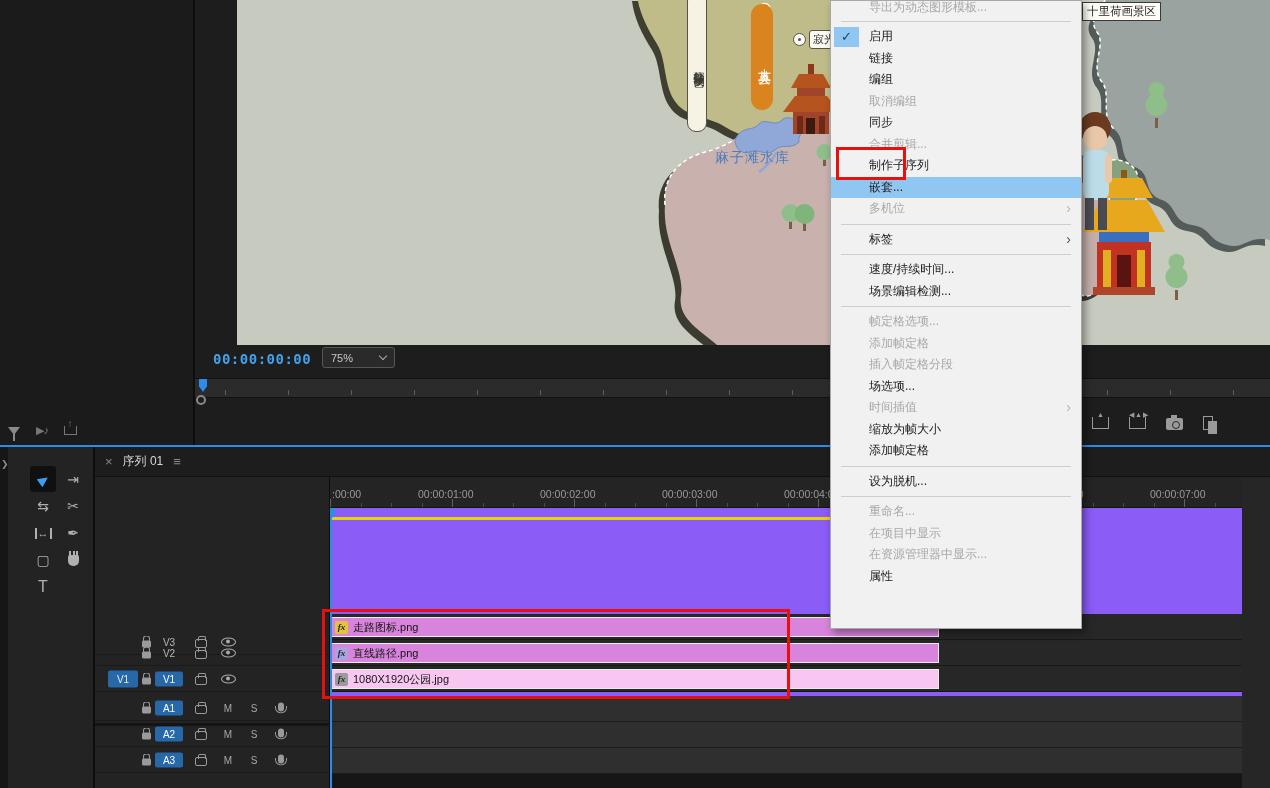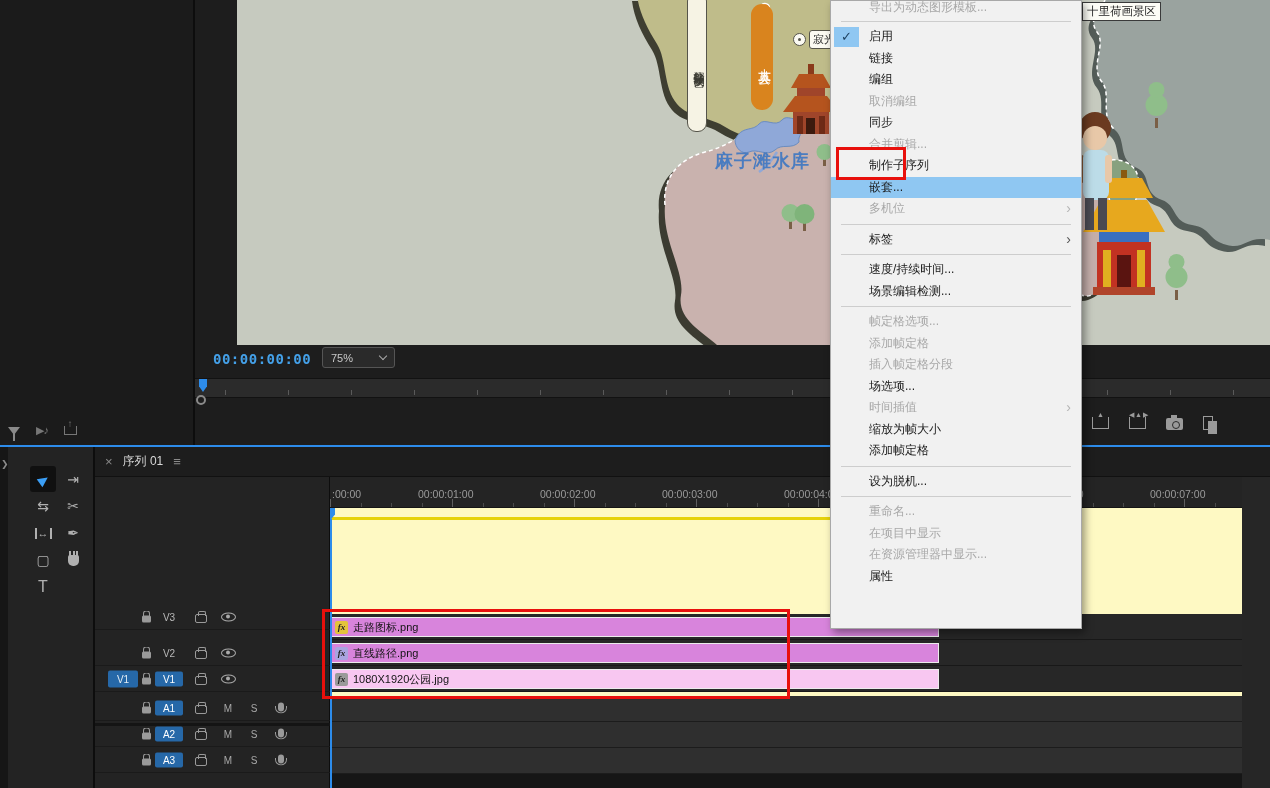--- a/index.html
+++ b/index.html
@@ -23,21 +23,21 @@
   #video-frame svg { position:absolute; left:0; top:0; }
   .map-lbl { position:absolute; white-space:nowrap; }
   #lbl-heritage { left:450px; top:-8px; width:20px; height:140px; background:#f6f3e4; border:1px solid #55544a; border-radius:9px;
      writing-mode:vertical-rl; text-orientation:upright; font-size:11px; color:#3a3a32; text-align:center; letter-spacing:1px; padding-top:6px; }
   #lbl-county { left:514px; top:4px; width:22px; height:106px; background:#d9841e; border-radius:11px;
      writing-mode:vertical-rl; text-orientation:upright; font-size:13px; color:#fff; text-align:center; padding-top:8px; letter-spacing:2px; }
   #lbl-jiguang { left:556px; top:30px; display:flex; align-items:center; gap:3px; }
   #lbl-jiguang .poi-ring { width:13px; height:13px; border:1.5px solid #55544a; border-radius:50%; background:#fbfaf2; position:relative; }
   #lbl-jiguang .poi-ring::after{ content:""; position:absolute; left:3.5px; top:3.5px; width:3px; height:3px; background:#55544a; border-radius:50%; }
   #lbl-jiguang .box { background:#fbfaf2; border:1px solid #55544a; border-radius:3px; font-size:11px; color:#333; padding:1px 3px; }
-  #lbl-reservoir { left:478px; top:149px; font-size:18px; color:#4a7cc0; letter-spacing:1px; font-weight:bold; }
+  #lbl-reservoir { left:478px; top:149px; font-size:14px; color:#4a7cc0; letter-spacing:1px; font-weight:normal; }
   #lbl-scenic { left:845px; top:2px; background:#fdfdf6; border:1.5px solid #3a3a3a; font-size:11.5px; color:#222; padding:1px 4px; }
   #mon-timecode { left:18px; top:351px; color:#44a0e8; font-family:"DejaVu Sans Mono",monospace; font-size:14px; font-weight:bold; letter-spacing:.5px; }
   #mon-zoom { left:127px; top:347px; width:73px; height:21px; background:#2a2a2a; border:1px solid #555; border-radius:3px;
      color:#c8c8c8; font-size:11px; display:flex; align-items:center; padding:0 8px; justify-content:space-between; }
   #mon-zoom .chev { width:6px; height:6px; border-right:1.5px solid #aaa; border-bottom:1.5px solid #aaa; transform:rotate(45deg); margin-top:-3px; }
   #mini-ruler { left:0; top:378px; width:1075px; height:20px; background:#2b2b2b; border-top:1px solid #121212; border-bottom:1px solid #121212; }
   .mini-tick { position:absolute; bottom:2px; width:1px; height:5px; background:#5a5a5a; }
   #mini-playhead { position:absolute; left:4px; top:0; width:8px; height:13px; background:#2d8ceb; clip-path:polygon(0 0,100% 0,100% 55%,50% 100%,0 55%); }
   #mini-knob { position:absolute; left:1px; top:16px; width:10px; height:10px; border:2px solid #8a8a8a; border-radius:50%; background:#1d1d1d; }
   .marker-shield { width:10px; height:13px; background:#9a9a9a; clip-path:polygon(0 0,100% 0,100% 60%,50% 100%,0 60%); }
@@ -103,21 +103,21 @@
   .lock-icon::before { content:""; position:absolute; top:-5px; left:1px; width:5px; height:5px; border:1.5px solid #9a9a9a; border-bottom:none; border-radius:3px 3px 0 0; }
   .sync-icon { width:12px; height:9px; border:1.5px solid #9a9a9a; border-radius:2px; position:relative; margin-top:3px; }
   .sync-icon::after { content:""; position:absolute; left:2px; top:-4px; width:6px; height:4px; border:1.5px solid #9a9a9a; border-bottom:none; border-radius:2px 2px 0 0; }
   .eye-icon { width:15px; height:9px; border:1.5px solid #aaa; border-radius:50%; position:relative; }
   .eye-icon::after { content:""; position:absolute; left:4px; top:1px; width:4px; height:4px; background:#aaa; border-radius:50%; }
   .mic-icon { width:6px; height:9px; background:#9a9a9a; border-radius:3px; position:relative; margin-top:-2px; }
   .mic-icon::after { content:""; position:absolute; left:-3px; top:3px; width:10px; height:7px; border:1.5px solid #9a9a9a; border-top:none; border-radius:0 0 6px 6px; }
   #va-divider { position:absolute; left:0; top:246px; width:235px; height:3px; background:#141414; }
 
   
-  #tl-content { position:absolute; left:235px; top:30px; width:912px; height:311px; background:#fef9c3; overflow:hidden; }
+  #tl-content { position:absolute; left:235px; top:30px; width:912px; height:311px; background:#8b5cf6; overflow:hidden; }
   #ruler { position:absolute; left:0; top:0; width:940px; height:31px; background:#242424; border-bottom:1px solid #151515; }
   .ruler-label { position:absolute; top:11px; color:#9a9a9a; font-size:10.5px; white-space:nowrap; }
   .tick { position:absolute; bottom:0; width:1px; }
   .tick.minor { height:4px; background:#4a4a4a; }
   .tick.major { height:8px; background:#5f5f5f; }
   #work-bar { position:absolute; left:0; top:40px; width:609px; height:3px; background:#e6d20a; }
   .crow { position:absolute; left:0; width:940px; }
   .crow.video { background:#272727; border-bottom:1px solid #181818; height:26px; }
   .crow.audio { background:#2f2f2f; border-bottom:1px solid #1c1c1c; height:26px; }
   #content-bottom { position:absolute; left:0; top:297px; width:940px; height:14px; background:#161616; }
@@ -313,21 +313,21 @@
     <div id="tl-toolbar">
       <span class="nest-star">✱</span>
       <span class="magnet">∩</span>
       <span class="linksel"></span>
       <span class="marker-shield"></span>
       <span class="wrench-icon"></span>
       <span class="cc-badge">CC</span>
     </div>
 
     <div id="tl-headers">
-      <div class="trow" style="top:128px;">
+      <div class="trow" style="top:153px;">
         <span class="cell lock-cell">
             <span class="lock-icon"></span>
           </span>
         <span class="cell name-box">V3</span>
         <span class="cell sync-cell">
             <span class="sync-icon"></span>
           </span>
         <span class="cell eye-cell">
             <span class="eye-icon"></span>
           </span>

